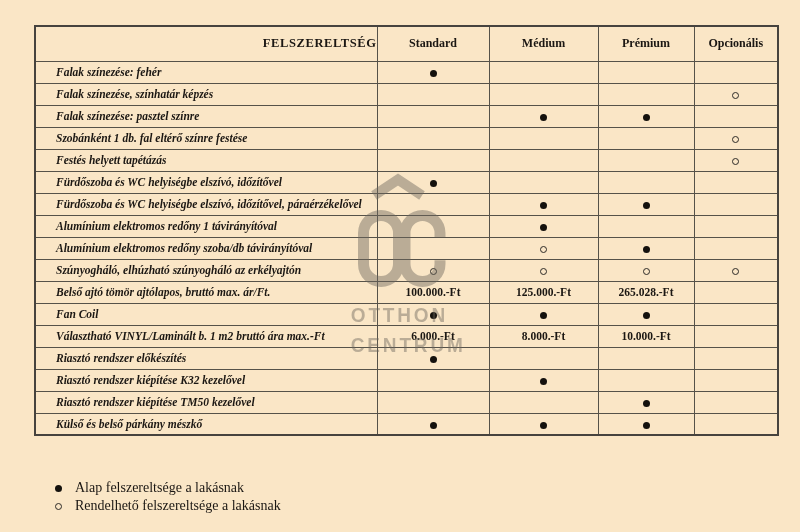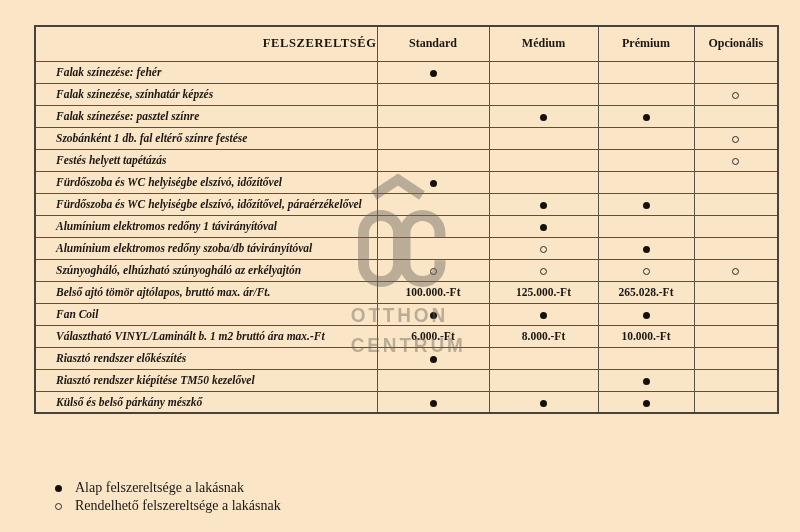--- a/index.html
+++ b/index.html
@@ -228,20 +228,27 @@
           <td class="mark"></td>
         </tr>
         <tr>
           <td class="feature">Riasztó rendszer előkészítés</td>
           <td class="mark"><span class="dot"></span></td>
           <td class="mark"></td>
           <td class="mark"></td>
           <td class="mark"></td>
         </tr>
         <tr>
+          <td class="feature">Riasztó rendszer kiépítése K32 kezelővel</td>
+          <td class="mark"></td>
+          <td class="mark"><span class="dot"></span></td>
+          <td class="mark"></td>
+          <td class="mark"></td>
+        </tr>
+        <tr>
           <td class="feature">Riasztó rendszer kiépítése TM50 kezelővel</td>
           <td class="mark"></td>
           <td class="mark"></td>
           <td class="mark"><span class="dot"></span></td>
           <td class="mark"></td>
         </tr>
         <tr>
           <td class="feature">Külső és belső párkány mészkő</td>
           <td class="mark"><span class="dot"></span></td>
           <td class="mark"><span class="dot"></span></td>

